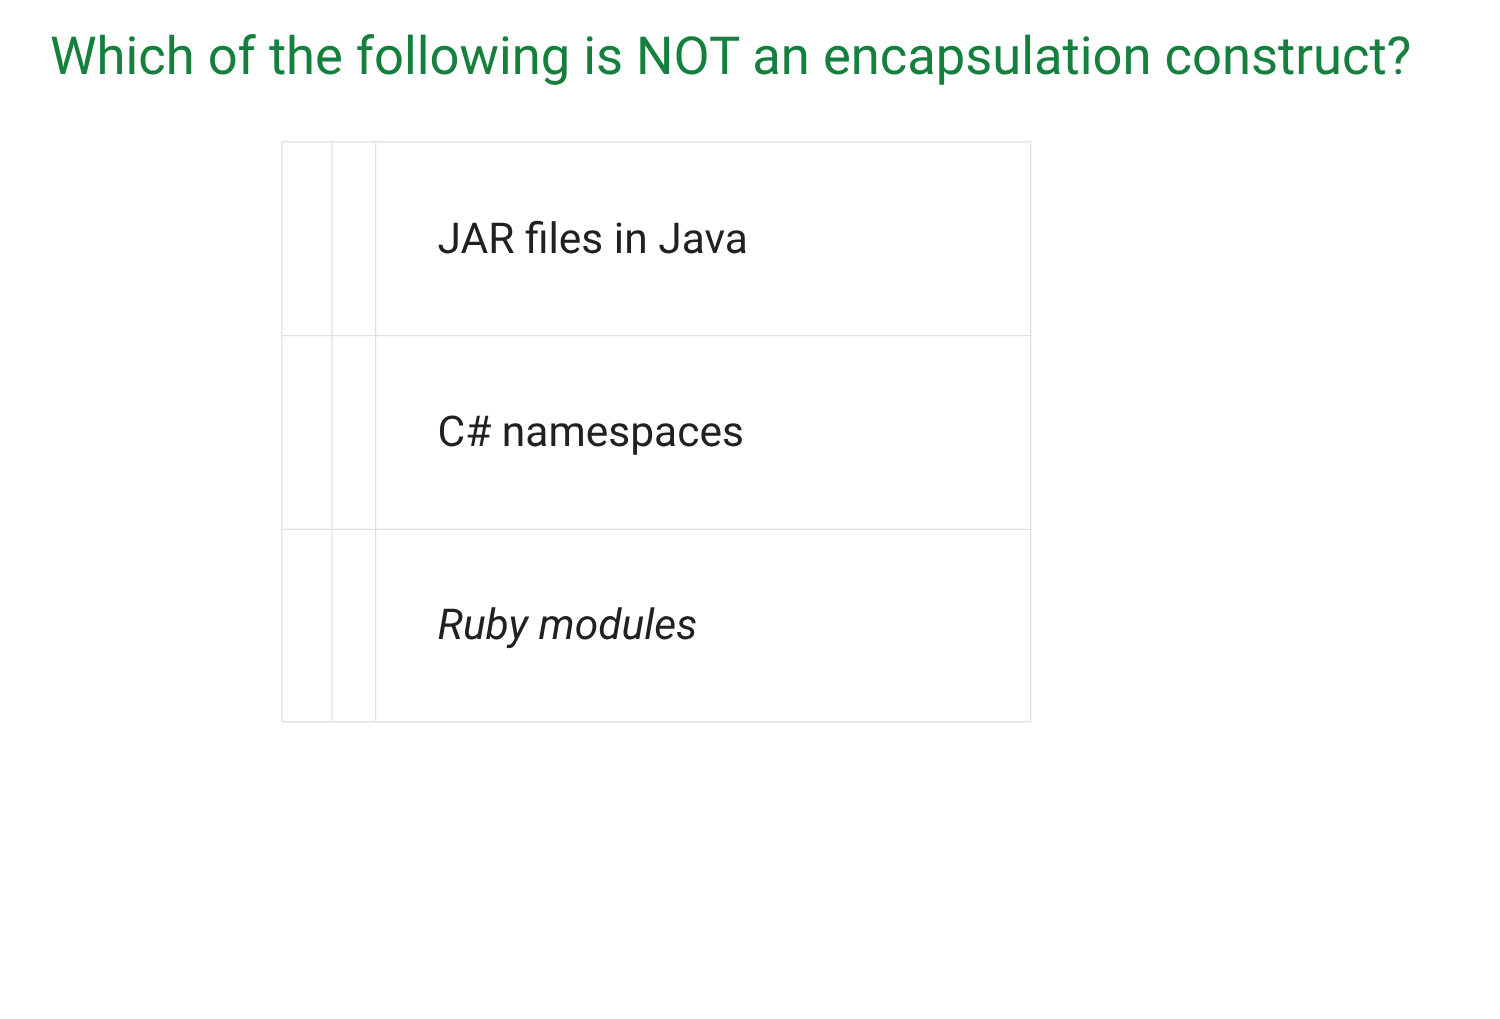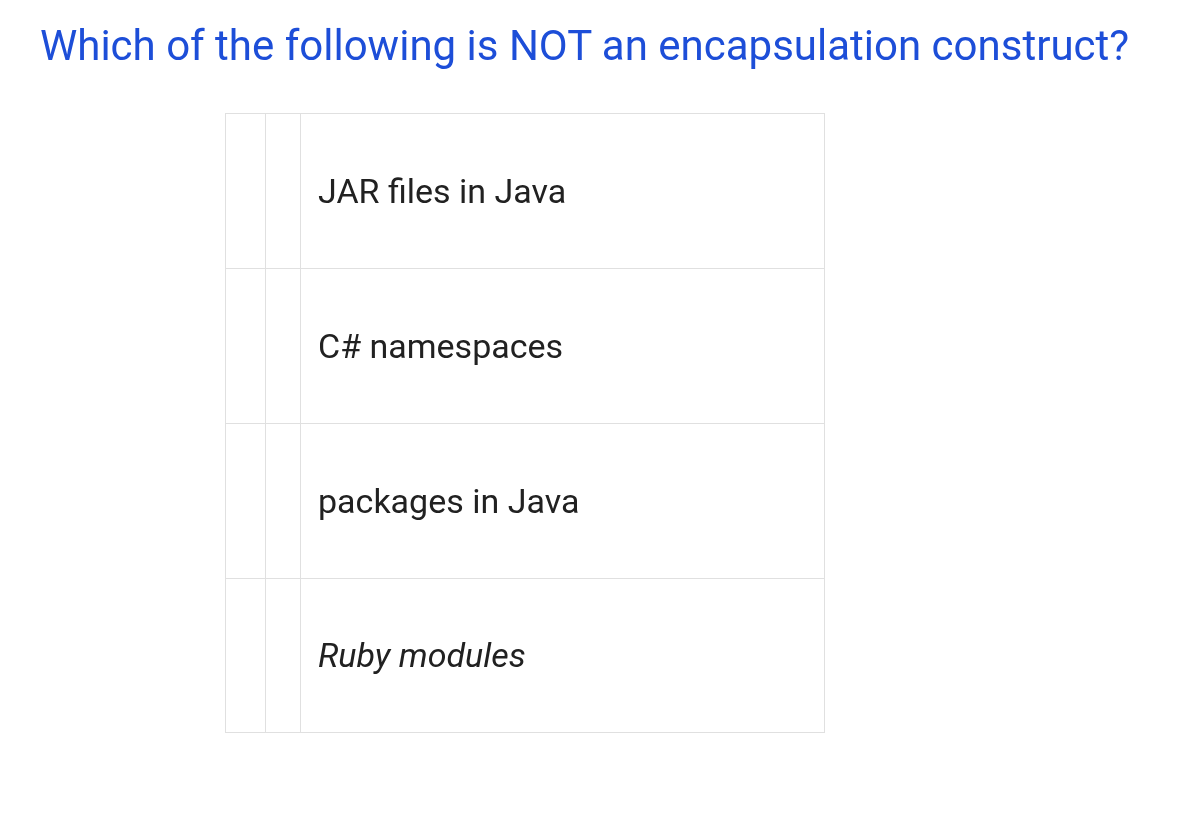--- a/index.html
+++ b/index.html
@@ -13,21 +13,21 @@
       width: 1200px;
       height: 815px;
       padding: 20px 40px;
       color: #212121;
     }
     .question-text {
       font-size: 42px;
       font-weight: 400;
       line-height: 1.25;
       margin-bottom: 40px;
-      color: #1d4ed8;
+      color: #15803d;
     }
     .options-container {
       margin-left: 185px;
       width: 600px;
     }
     .option-row {
       display: flex;
       height: 155px;
       border-top: 1px solid #e0e0e0;
       border-right: 1px solid #e0e0e0;
@@ -44,21 +44,21 @@
     .cell-small-2 {
       width: 35px;
       border-left: 1px solid #e0e0e0;
       flex-shrink: 0;
     }
     .cell-text {
       flex: 1;
       border-left: 1px solid #e0e0e0;
       display: flex;
       align-items: center;
-      padding: 0 17px;
+      padding: 0 49px;
       font-size: 34px;
       font-weight: 400;
       color: #212121;
     }
   </style>
 </head>
 <body>
 
 <div class="question-text">Which of the following is NOT an encapsulation construct?</div>
 
@@ -69,20 +69,15 @@
     <div class="cell-text">JAR files in Java</div>
   </div>
   <div class="option-row">
     <div class="cell-small-1"></div>
     <div class="cell-small-2"></div>
     <div class="cell-text">C# namespaces</div>
   </div>
   <div class="option-row">
     <div class="cell-small-1"></div>
     <div class="cell-small-2"></div>
-    <div class="cell-text">packages in Java</div>
-  </div>
-  <div class="option-row">
-    <div class="cell-small-1"></div>
-    <div class="cell-small-2"></div>
     <div class="cell-text">Ruby modules</div>
   </div>
 </div>
 
 </body></html>

